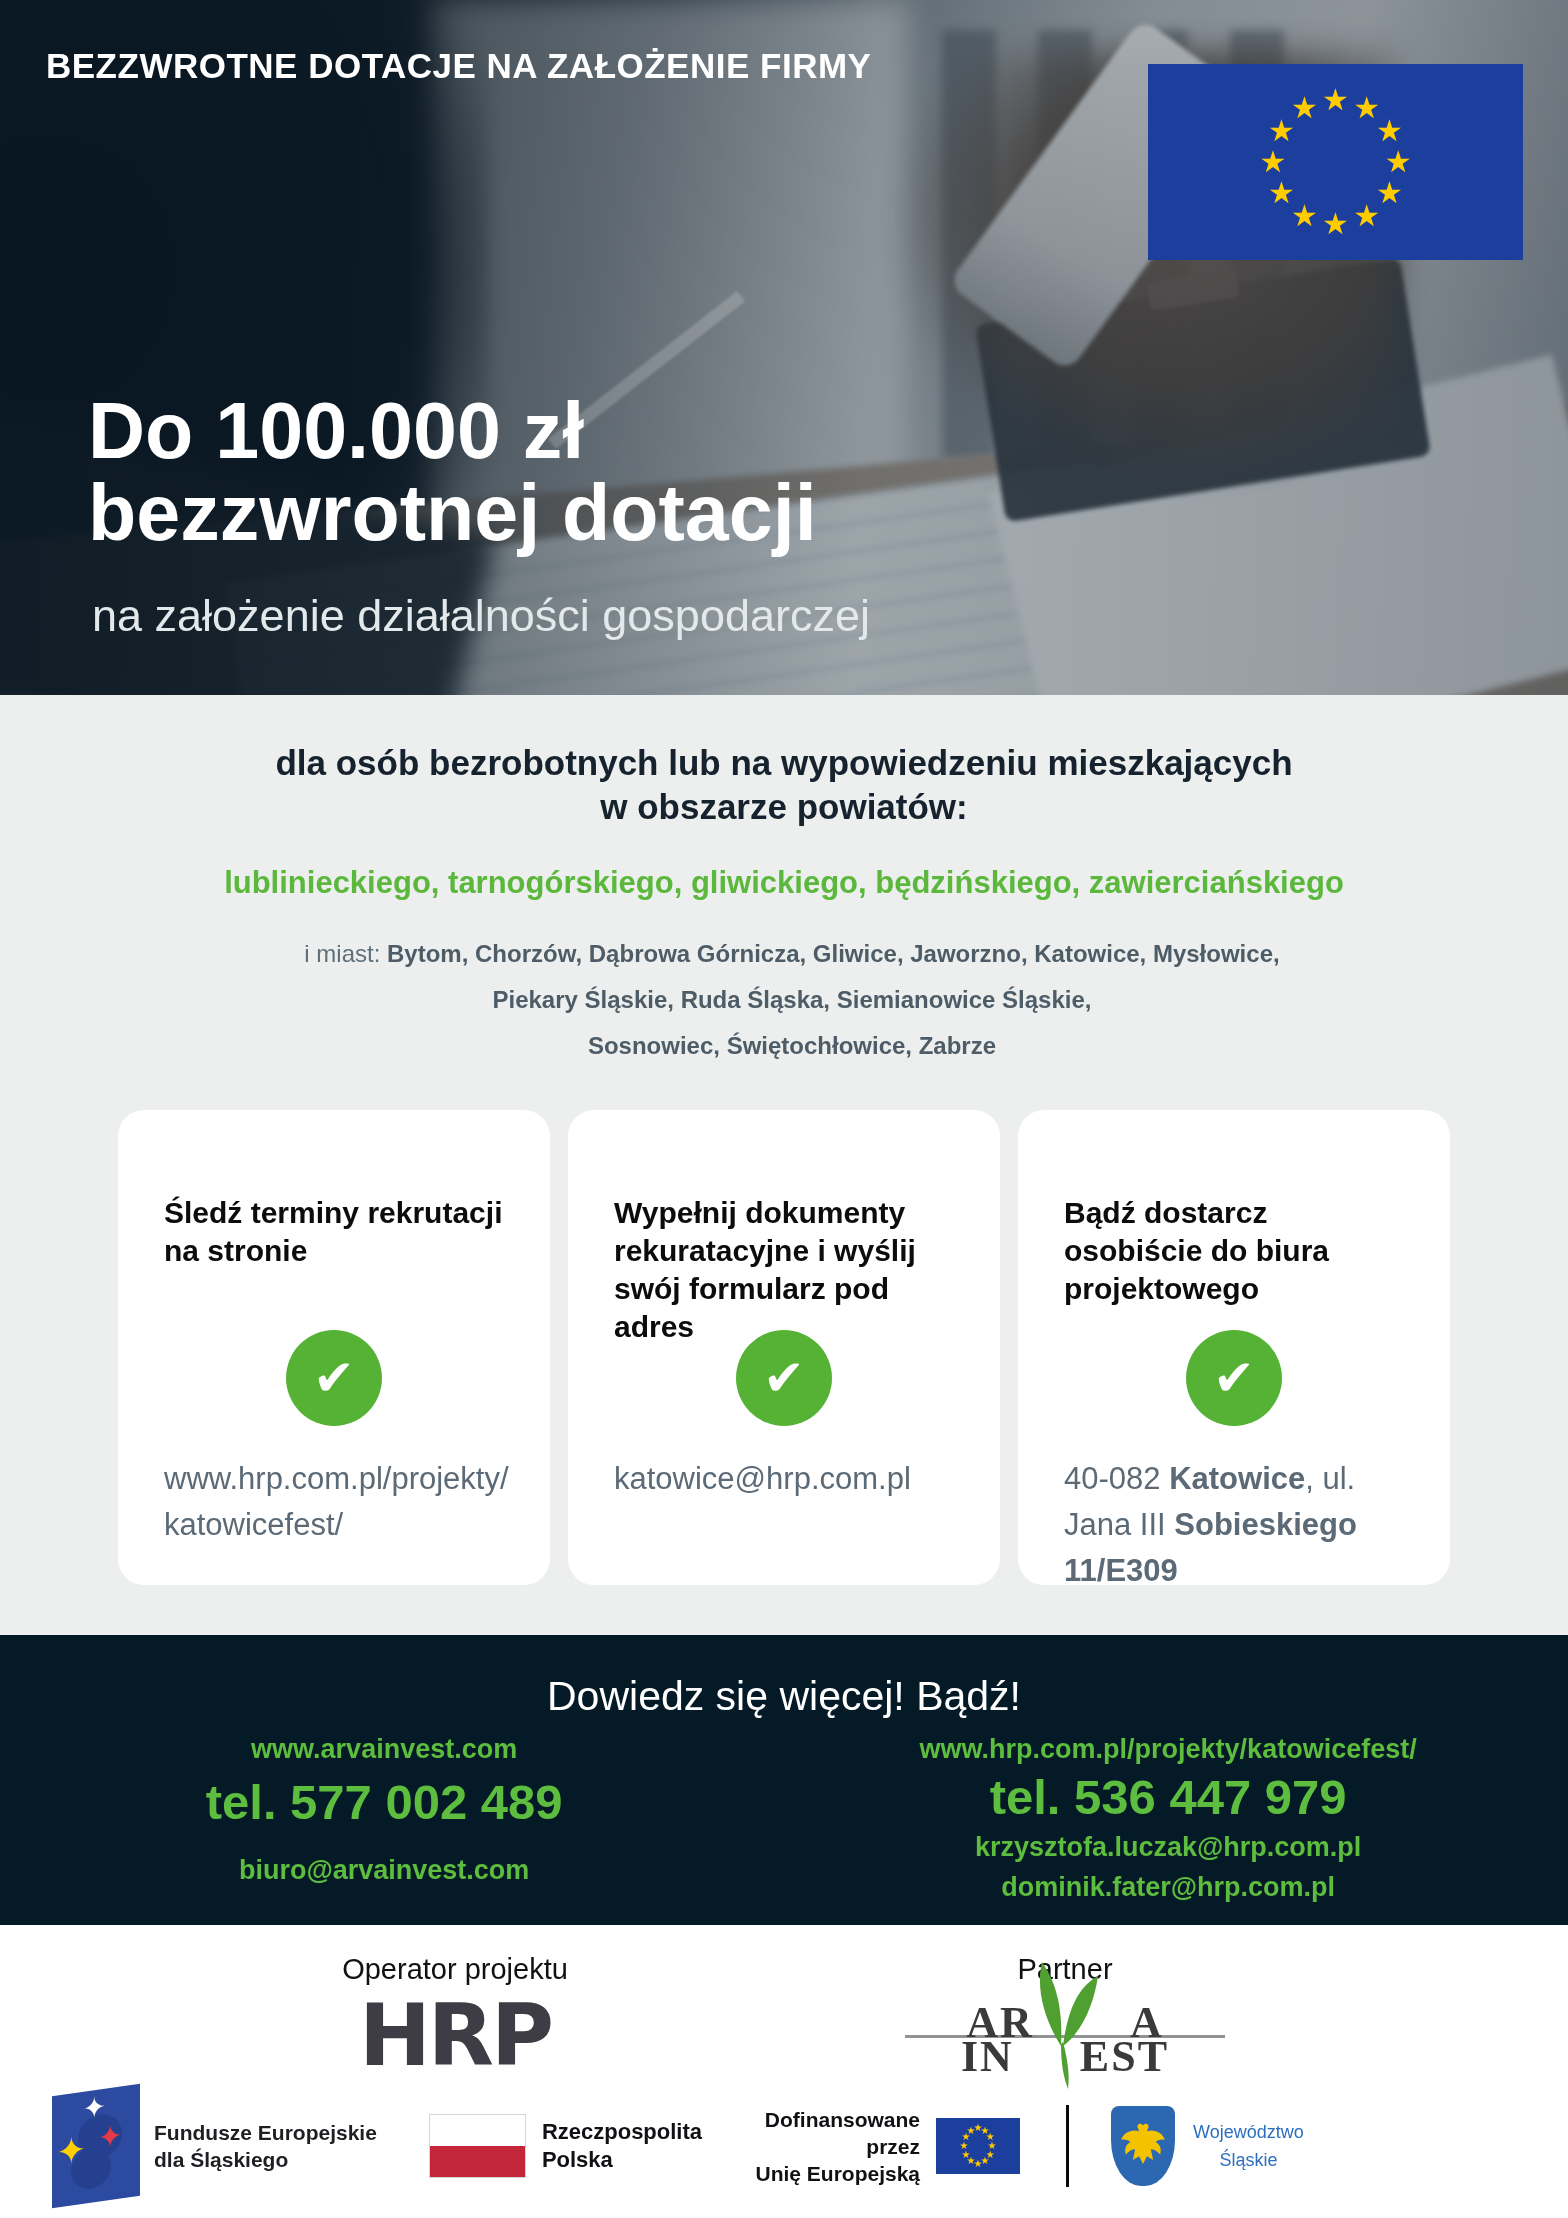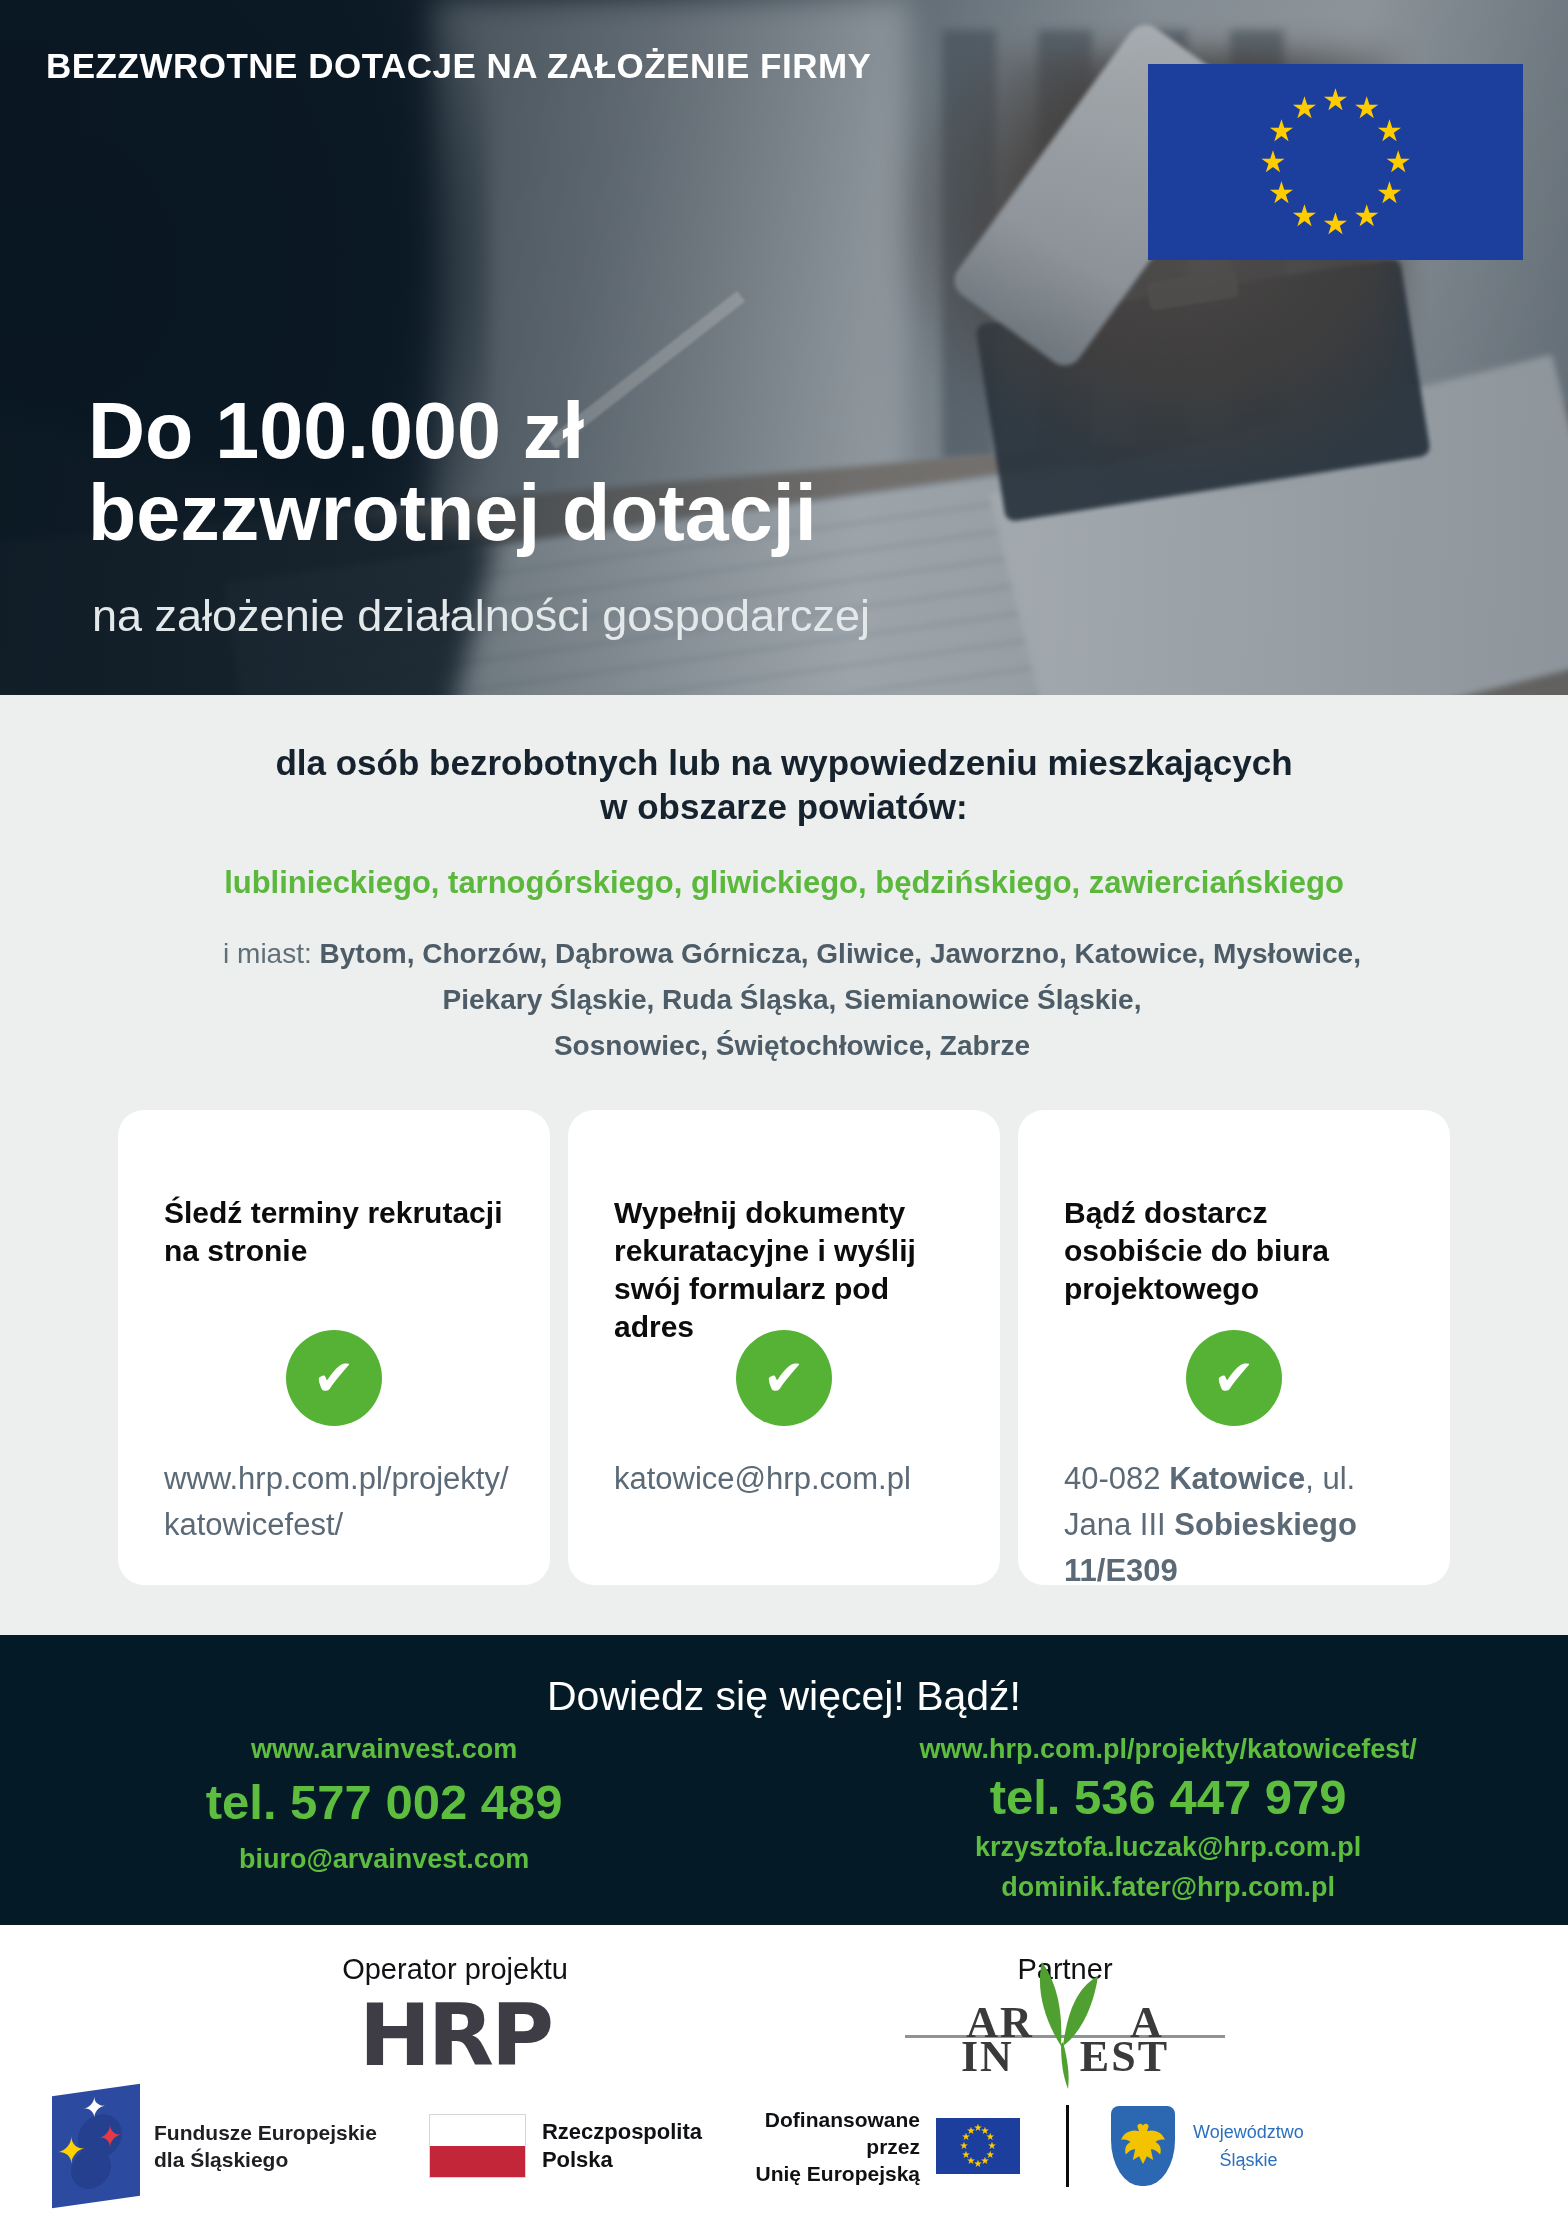--- a/index.html
+++ b/index.html
@@ -29,40 +29,40 @@
   .hero-title{position:absolute;z-index:2;left:88px;top:390px;font-size:79px;line-height:82px;font-weight:700;color:#fff;}
   .hero-subtitle{position:absolute;z-index:2;left:92px;top:590px;font-size:45px;font-weight:400;color:#e3e8ea;}
   
   .eu-flag{position:absolute;background:#1c3e9c;}
   .eu-flag .st{position:absolute;transform:translate(-50%,-50%);color:#ffcc00;line-height:1;}
   .eu-flag-large{z-index:2;top:64px;right:45px;width:375px;height:196px;font-size:30px;}
   
   .section-gray{position:relative;width:1568px;height:940px;background:#ecefee;text-align:center;}
   .elig-heading{padding-top:46px;font-size:35px;font-weight:700;color:#16222d;line-height:44px;}
   .districts{margin-top:36px;font-size:31px;font-weight:700;color:#5cb83d;}
-  .cities{margin-top:30px;font-size:28px;line-height:46px;color:#4d5c66;font-weight:700;margin-left:16px;}
+  .cities{margin-top:30px;font-size:24px;line-height:46px;color:#4d5c66;font-weight:700;margin-left:16px;}
   .cities .prefix{font-weight:400;color:#60707a;}
   .cards{position:absolute;left:118px;top:415px;width:1332px;display:flex;gap:18px;}
   .card{position:relative;flex:1;height:475px;background:#fff;border-radius:26px;box-sizing:border-box;padding:84px 46px 0;text-align:left;}
   .card-title{font-size:30px;font-weight:700;color:#0c0c0d;line-height:38px;}
   .card-check{position:absolute;left:50%;top:220px;transform:translateX(-50%);width:96px;height:96px;border-radius:50%;background:#55b235;display:flex;align-items:center;justify-content:center;}
   .card-check .ck{color:#fff;font-size:50px;font-weight:700;line-height:1;}
   .card-detail{position:absolute;left:46px;right:28px;top:346px;font-size:31px;color:#5b6a76;line-height:46px;font-weight:400;}
   .card-detail .b{font-weight:700;}
   
   .section-navy{position:relative;width:1568px;height:290px;background:#041a26;color:#fff;}
   .contact-heading{text-align:center;padding-top:38px;font-size:41px;font-weight:400;}
   .contact-heading .hb{font-weight:400;}
   .contact-cols{display:flex;margin-top:14px;}
   .ccol{text-align:center;color:#5cbd3e;font-weight:700;}
   .ccol-left{width:49%;}
   .ccol-right{width:51%;}
   .c-web{font-size:27px;}
   .c-phone{font-size:49px;margin-top:9px;}
-  .c-mail{font-size:27px;margin-top:11px;line-height:36px;}
+  .c-mail{font-size:27px;margin-top:22px;line-height:36px;}
   .ccol-right .c-phone{margin-top:4px;}
   .ccol-right .c-mail{margin-top:4px;}
   
   .section-partners{position:relative;width:1568px;height:293px;background:#fff;color:#101114;}
   .op-label{position:absolute;left:230px;top:28px;width:450px;text-align:center;font-size:29px;}
   .pa-label{position:absolute;left:840px;top:28px;width:450px;text-align:center;font-size:29px;}
   .hrp-logo{position:absolute;left:230px;top:62px;width:450px;text-align:center;font-size:86px;line-height:96px;font-weight:800;color:#3e3d45;letter-spacing:-3px;font-family:"DejaVu Sans",sans-serif;}
   .arva-logo{position:absolute;left:890px;top:40px;width:350px;height:140px;font-family:"Liberation Serif","DejaVu Serif",serif;}
   .arva-line{position:absolute;left:15px;right:15px;top:70px;height:3px;background:#8f9396;}
   .arva-v{position:absolute;left:50%;top:-6px;transform:translateX(-50%);width:86px;height:136px;}

